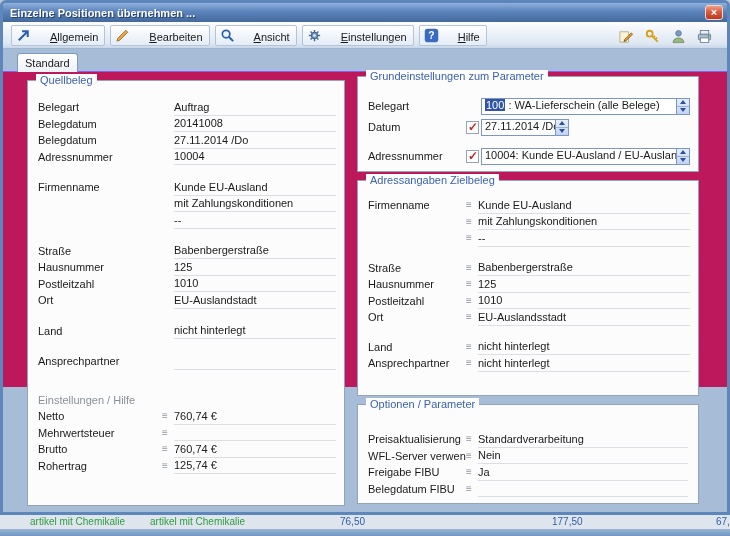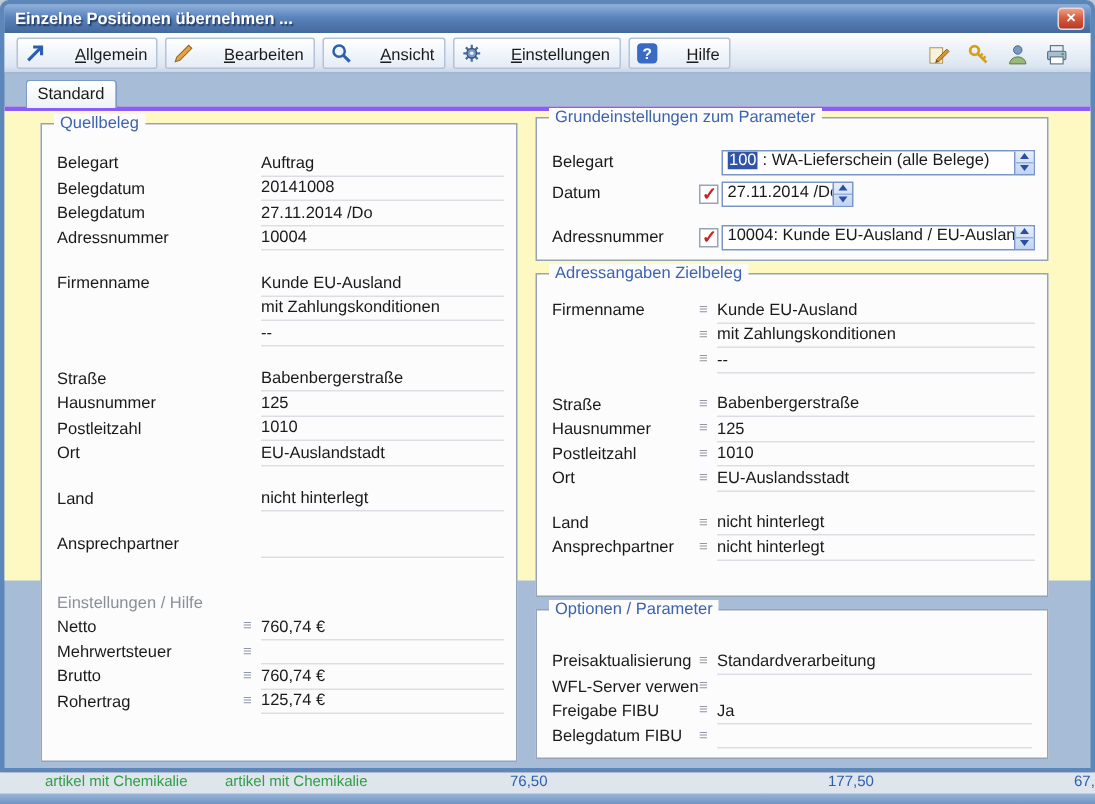--- a/index.html
+++ b/index.html
@@ -23,21 +23,21 @@
   .tbtn.icononly{border:none;background:transparent;padding:2px 4px;margin-right:3px}
   .tbicon{width:15px;height:15px;display:inline-flex}
   .tbicon svg{width:15px;height:15px}
   .tb-label{display:inline-block;font-size:11px}
   .tb-label::first-letter{text-decoration:underline}
   .tb-spacer{flex:1}
   .tabstrip{height:22px;padding:4px 0 0 14px}
   .tab{display:inline-block;background:linear-gradient(180deg,#ffffff,#eef2f7);
     border:1px solid #7a9cc4;border-bottom:none;border-radius:3px 3px 0 0;
     padding:3px 7px 3px;font-size:11px;position:relative;z-index:2;cursor:pointer}
-  .content{position:relative;height:316px;border-top:3px solid #8b5cf6;background:#fef9c3}
+  .content{position:relative;height:316px;border-top:1px solid #8b5cf6;background:#be185d}
   .group{position:absolute;background:#fcfcfd;border:1px solid #95a3b6}
   .gtitle{position:absolute;top:-7px;left:8px;background:#fcfcfd;padding:0 4px;
     color:#3c62b0;font-size:11px;line-height:13px;white-space:nowrap}
   #g-quell{left:24px;top:8px;width:318px;height:426px;padding:18px 8px 0 10px}
   #g-grund{left:354px;top:4px;width:342px;height:96px;padding:20px 8px 0 10px}
   #g-adr{left:354px;top:108px;width:342px;height:216px;padding:16px 8px 0 10px}
   #g-opt{left:354px;top:332px;width:342px;height:100px;padding:26px 10px 0 10px}
   .row{display:flex;align-items:center;height:16.5px}
   .lbl{flex:0 0 124px;white-space:nowrap;overflow:hidden}
   #g-adr .lbl,#g-opt .lbl{flex:0 0 98px}
@@ -379,20 +379,21 @@
       <div class="gtitle">Optionen / Parameter</div>
       <div id="rows-opt">
           <div class="row">
             <span class="lbl">Preisaktualisierung</span>
             <span class="eq">≡</span>
             <span class="val">Standardverarbeitung</span>
           </div>
           <div class="row">
             <span class="lbl">WFL-Server verwenden</span>
             <span class="eq">≡</span>
+            <span class="val">Nein</span>
           </div>
           <div class="row">
             <span class="lbl">Freigabe FIBU</span>
             <span class="eq">≡</span>
             <span class="val">Ja</span>
           </div>
           <div class="row">
             <span class="lbl">Belegdatum FIBU</span>
             <span class="eq">≡</span>
             <span class="val"></span>

